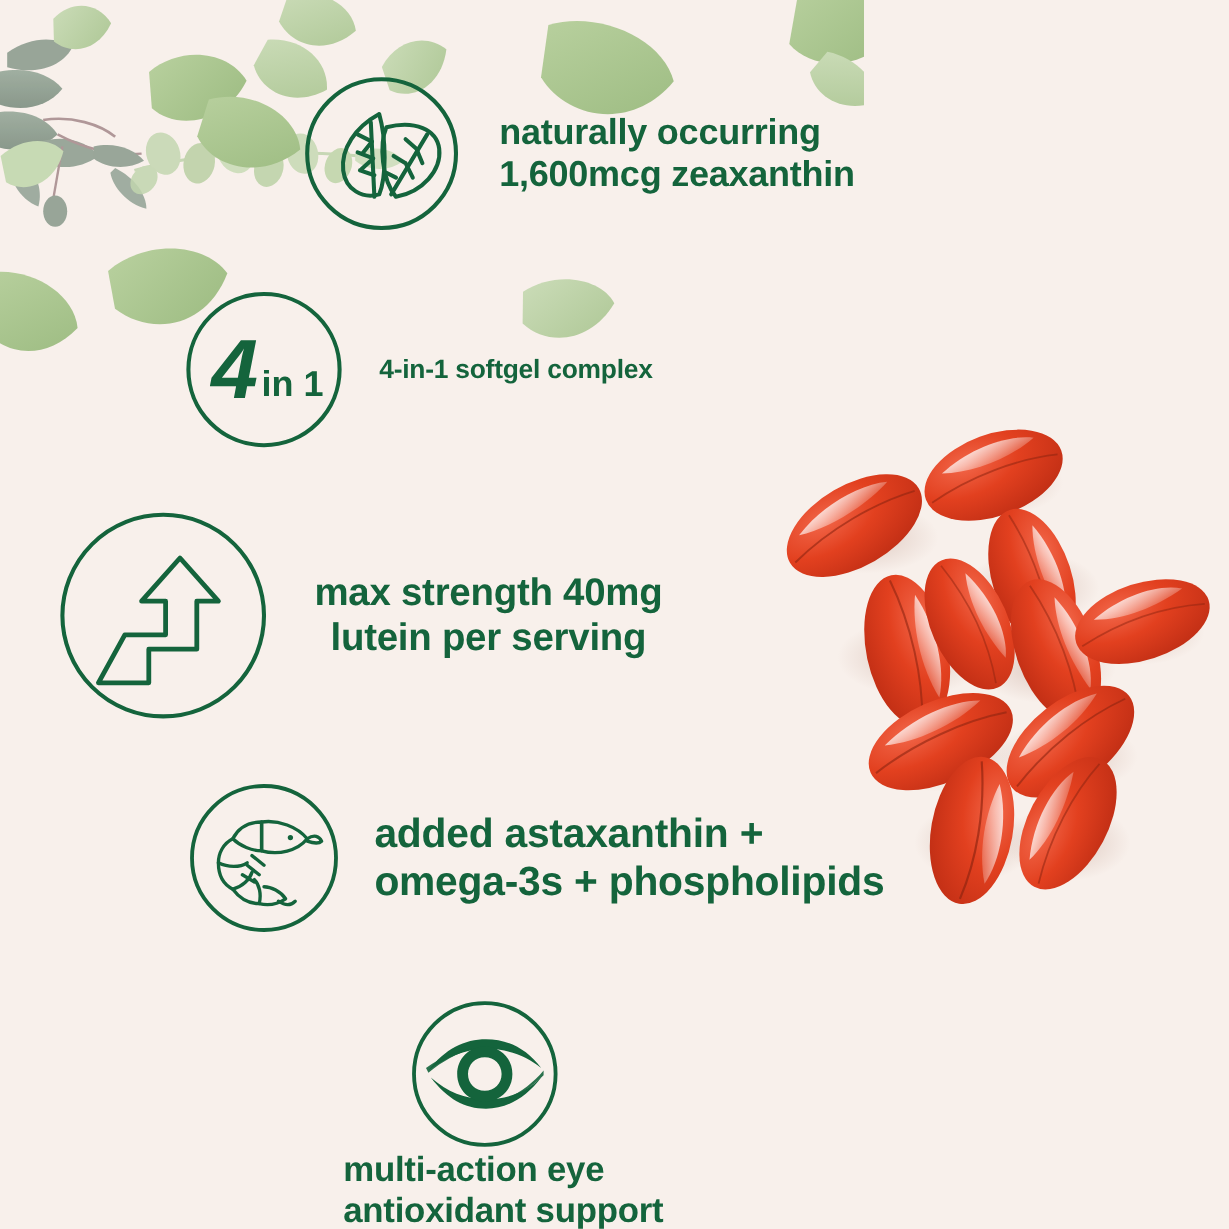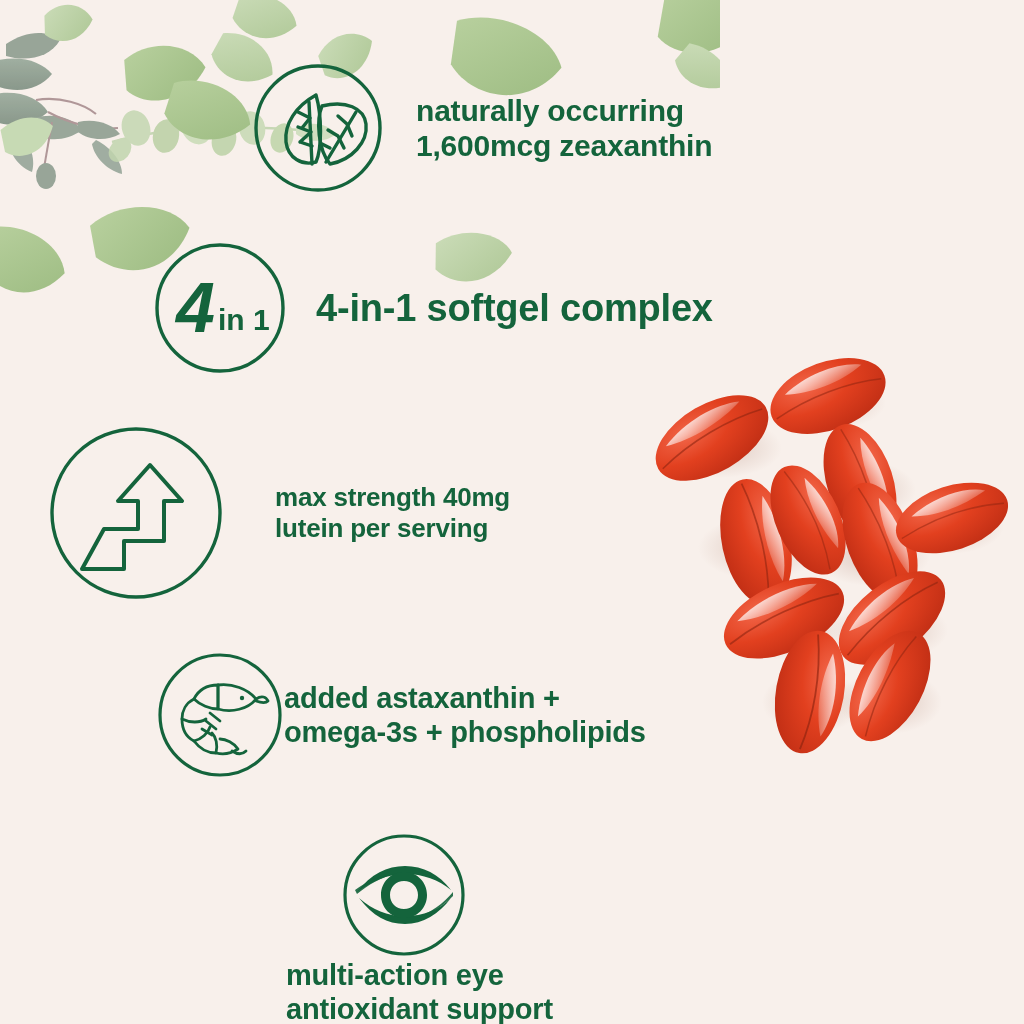--- a/index.html
+++ b/index.html
@@ -26,27 +26,27 @@
     font-weight:700;
     line-height:1.18;
     letter-spacing:-0.2px;
     white-space:pre-line;
   }
 
   #f0{left:252px;top:62px;}
   #f0 .ftext{font-size:30px;margin-left:32px;}
 
   #f1{left:152px;top:240px;}
-  #f1 .ftext{font-size:38px;margin-left:28px;}
+  #f1 .ftext{font-size:22px;margin-left:28px;}
 
   #f2{left:46px;top:423px;}
-  #f2 .ftext{font-size:26px;margin-left:49px;}
+  #f2 .ftext{font-size:32px;margin-left:36px;text-align:center;}
 
   #f3{left:156px;top:651px;}
-  #f3 .ftext{font-size:29px;}
+  #f3 .ftext{font-size:34px;margin-left:28px;}
 
   #f4{left:256px;top:832px;flex-direction:column;}
   #f4 .ftext{font-size:29px;margin-left:30px;}
 
   .ring{fill:none;stroke:#14643C;}
   .ico{fill:none;stroke:#14643C;stroke-linecap:round;stroke-linejoin:round;}
   .icofill{fill:#14643C;}
 </style>
 </head>
 <body>

